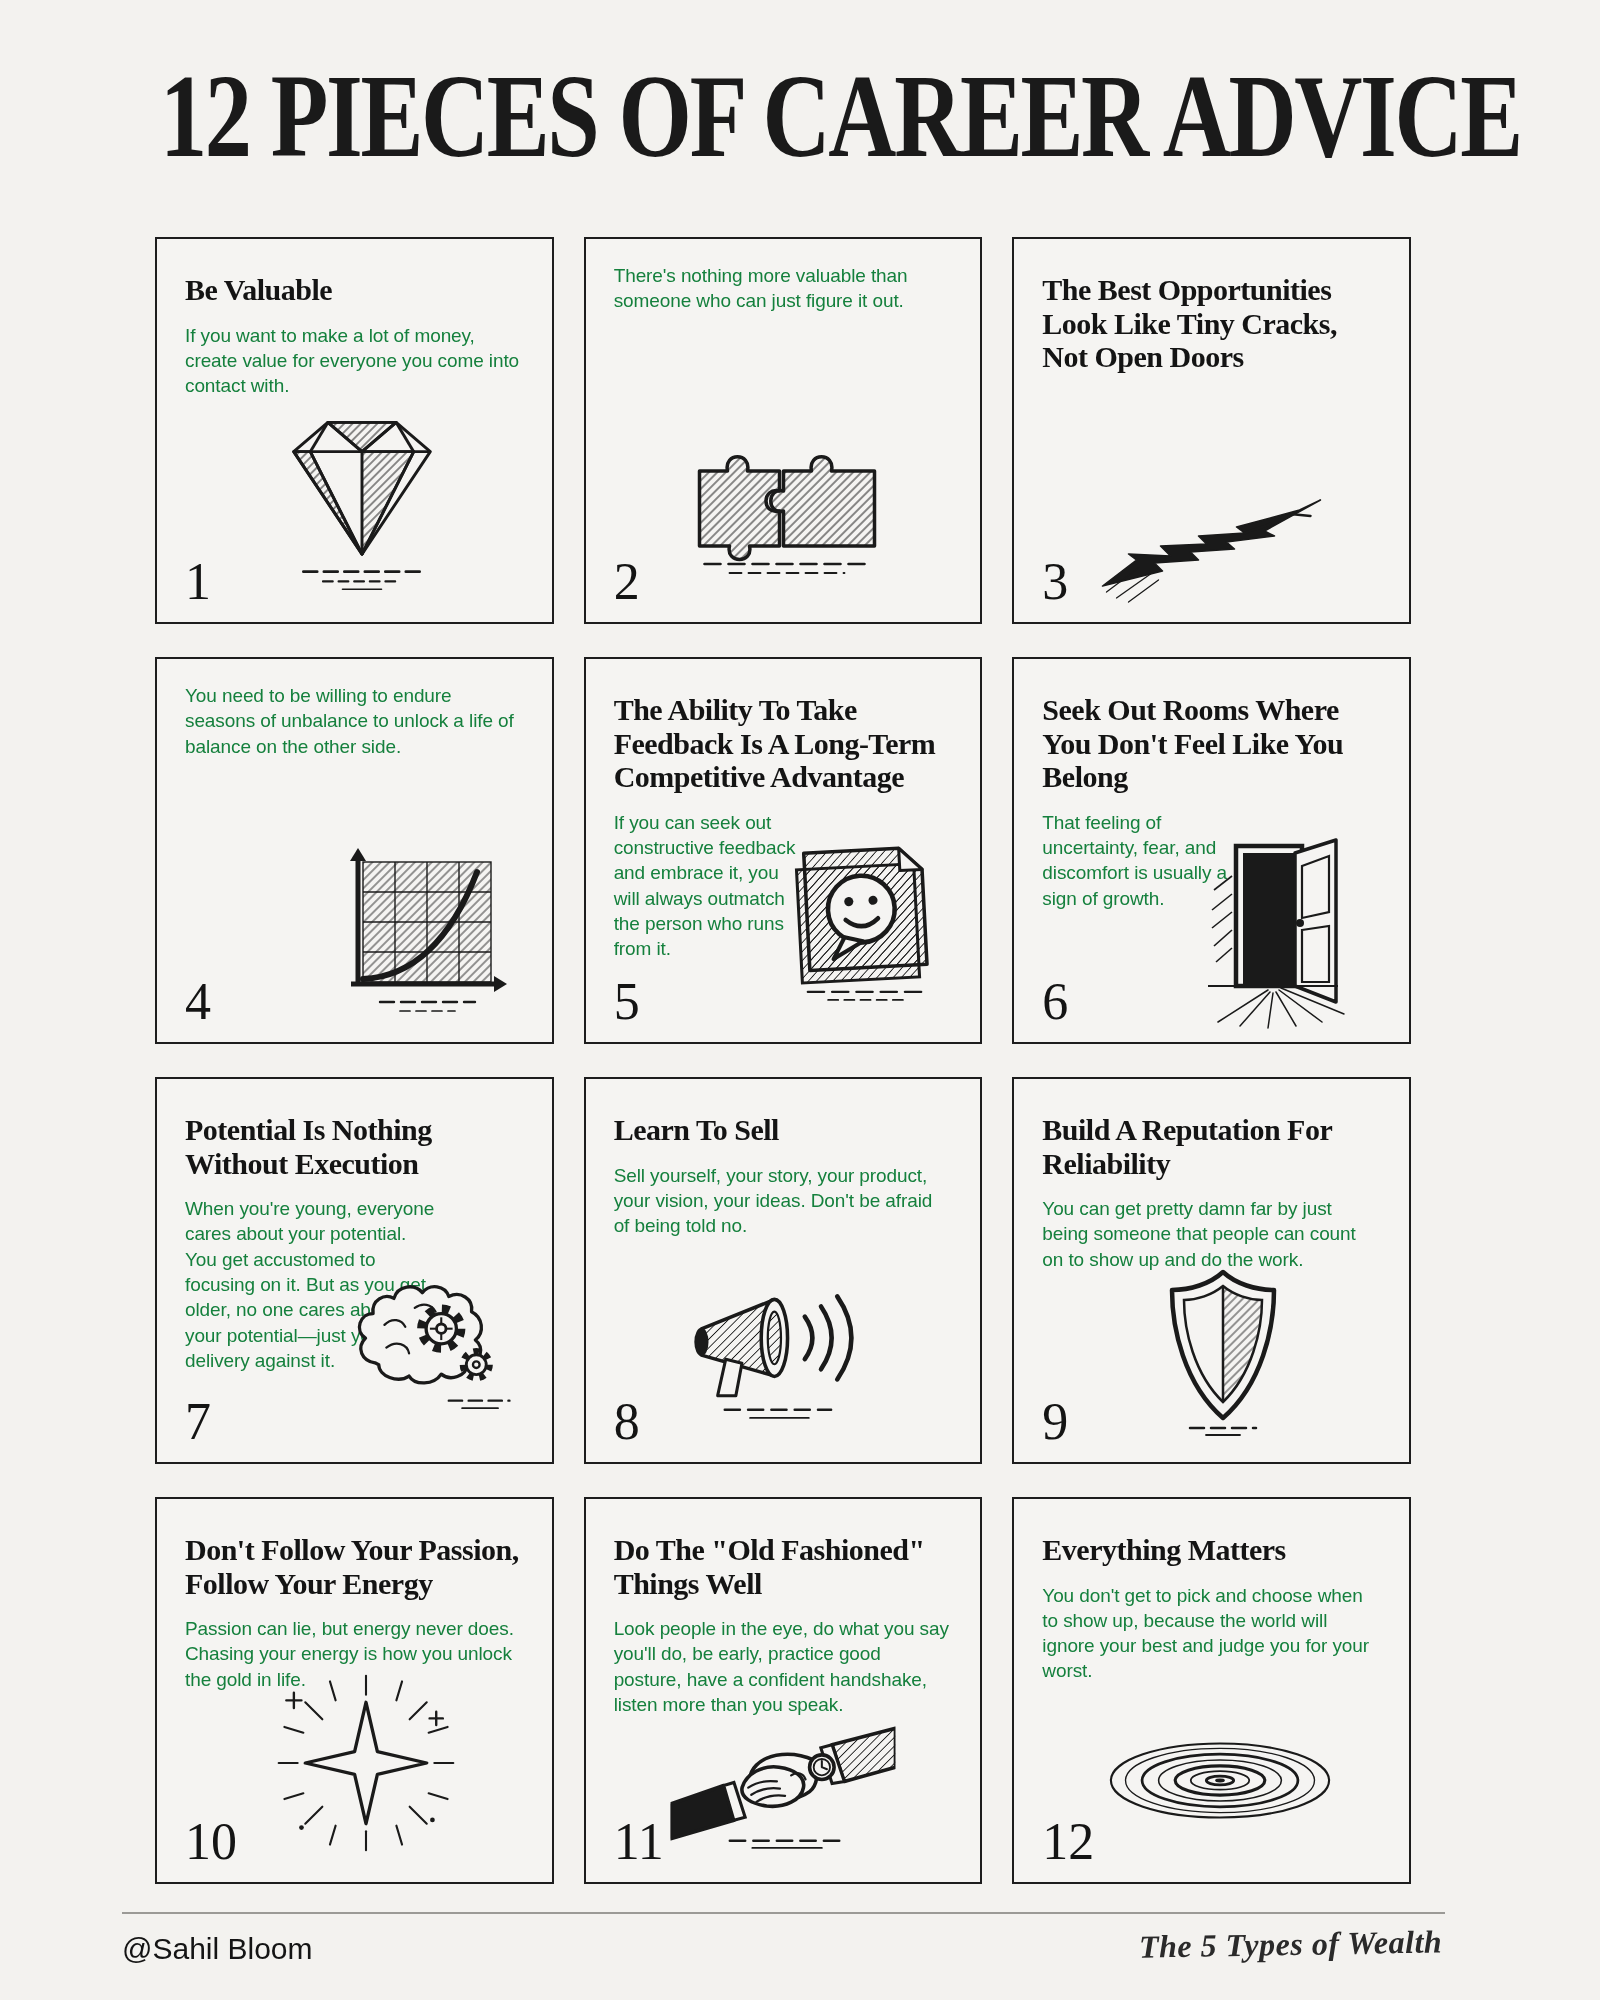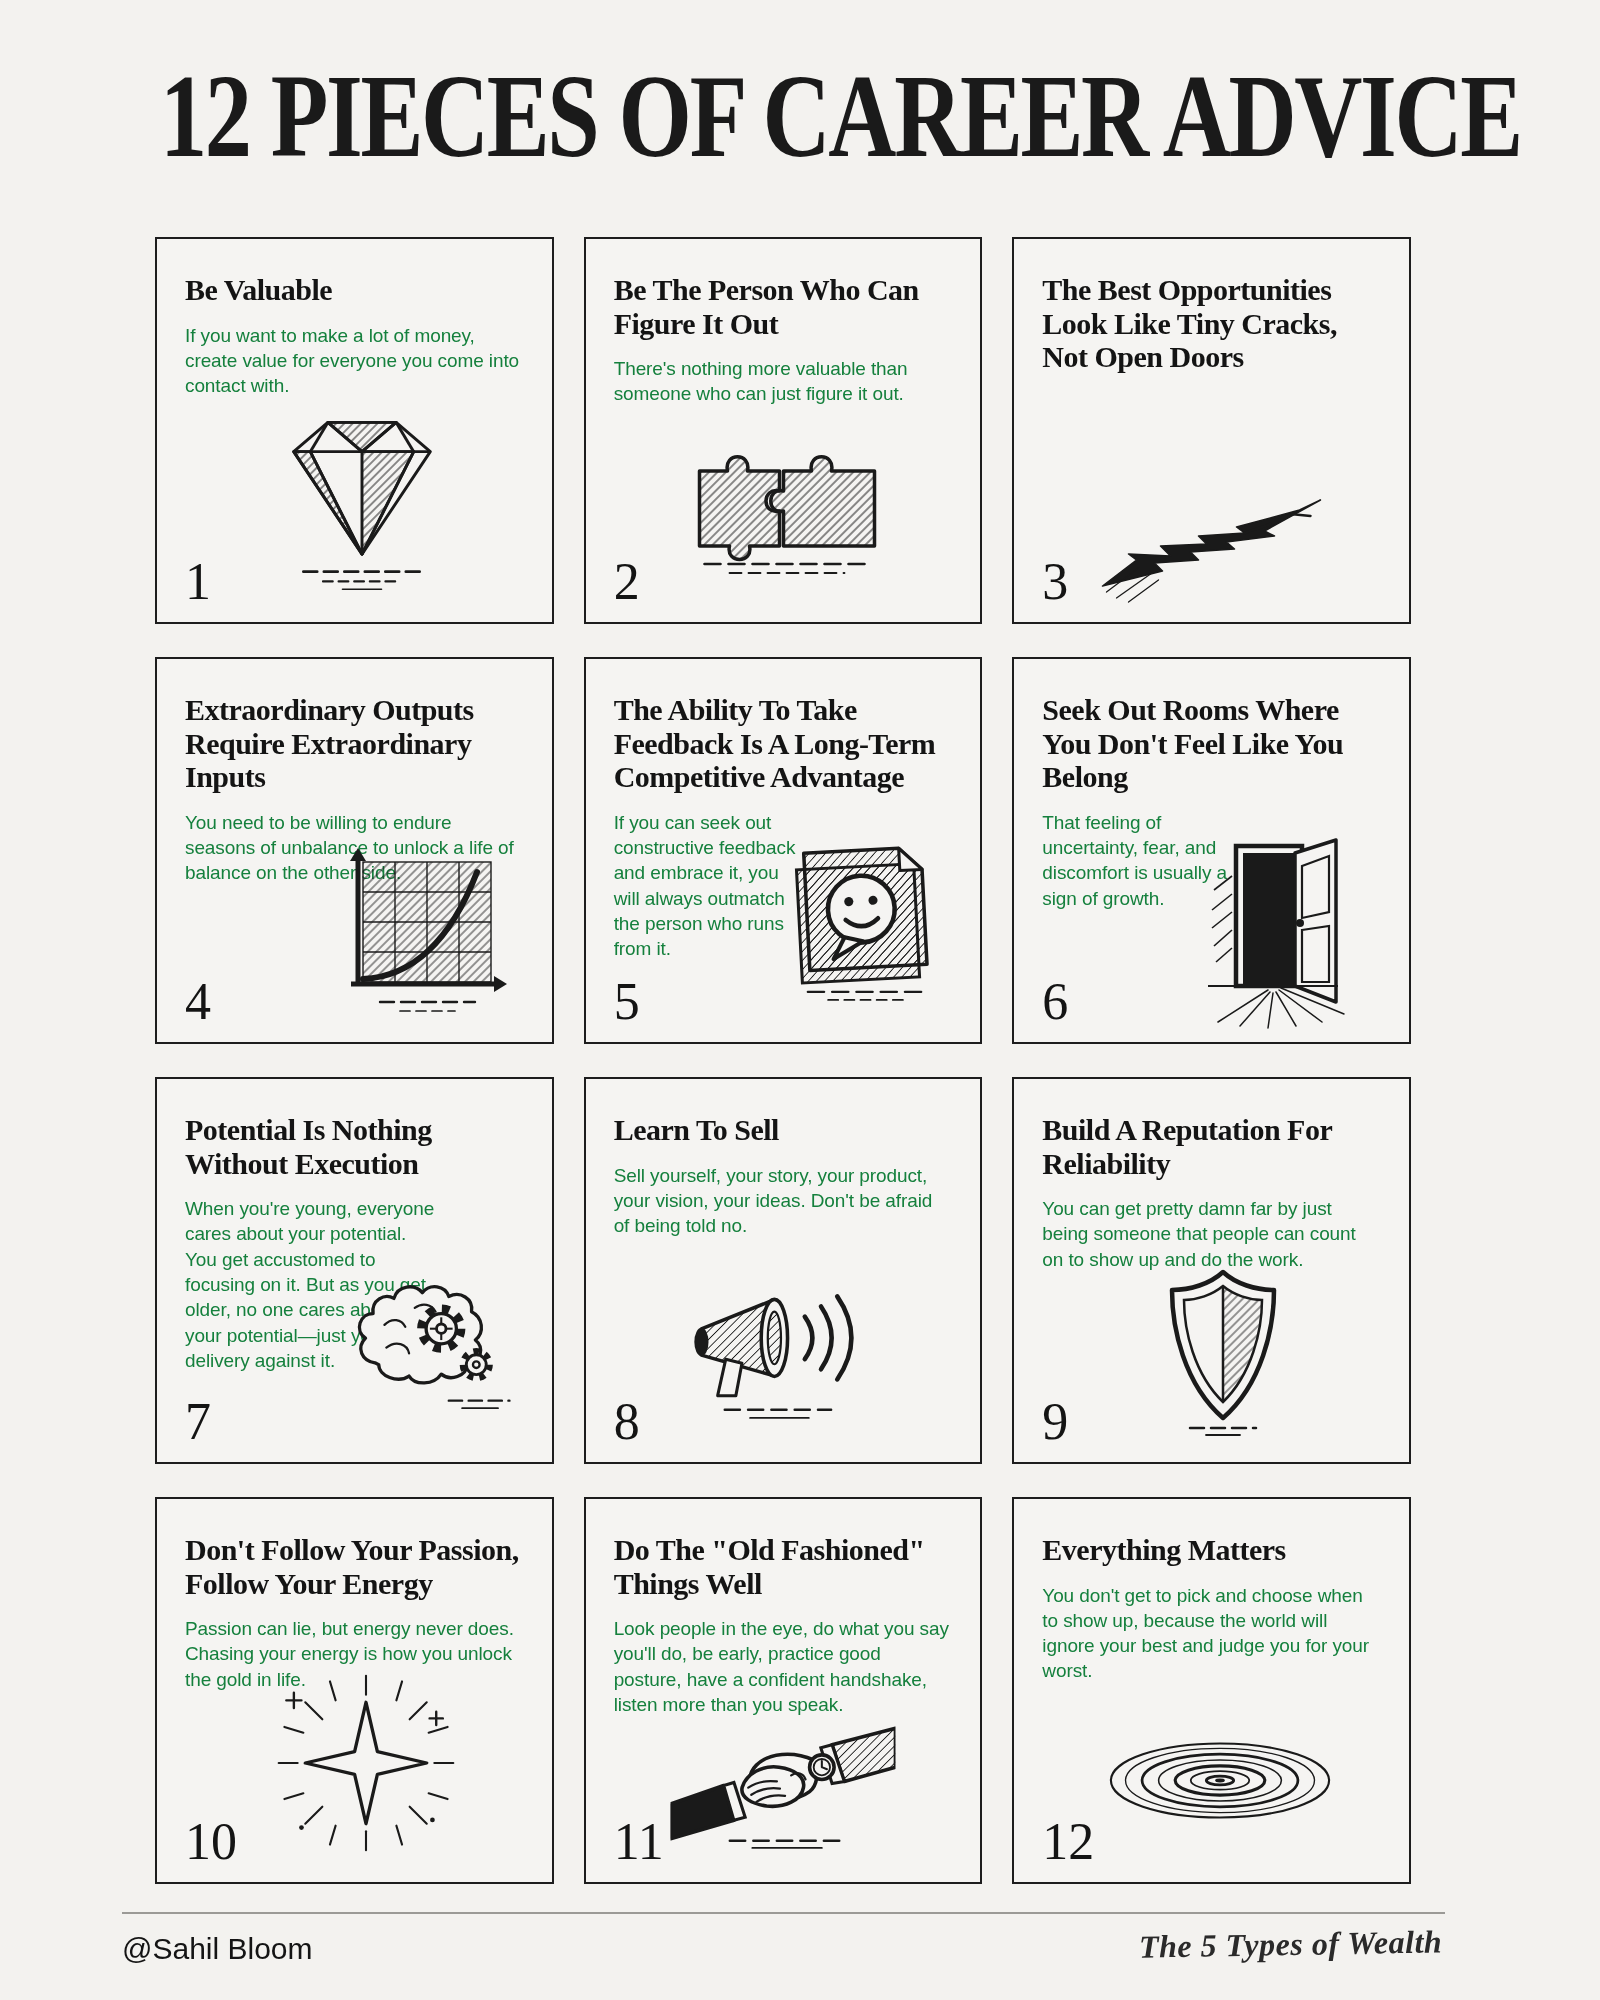--- a/index.html
+++ b/index.html
@@ -101,21 +101,20 @@
 <g stroke="#1a1a1a" stroke-linecap="round">
 <line x1="55" y1="178" x2="175" y2="178" stroke-width="3" stroke-dasharray="14 7"></line>
 <line x1="75" y1="188" x2="155" y2="188" stroke-width="2.2" stroke-dasharray="10 6"></line>
 <line x1="95" y1="196" x2="135" y2="196" stroke-width="1.6"></line>
 </g>
           </svg>
         </div>
     <div class="card-number">1</div>
   </section>
       <section class="card c2">
-    <h2 class="card-title">Be The Person Who Can Figure It Out</h2>
     <p class="card-body">There's nothing more valuable than someone who can just figure it out.</p>
     <div class="card-illustration">
           <svg viewBox="0 0 205 170" xmlns="http://www.w3.org/2000/svg">
 <defs>
               <pattern id="ht2" width="6" height="6" patternUnits="userSpaceOnUse" patternTransform="rotate(45)">
                 <line x1="3" y1="0" x2="3" y2="6" stroke="#1a1a1a" stroke-width="1"></line>
               </pattern>
             </defs>
 <g stroke="#1a1a1a" stroke-width="3.5" stroke-linejoin="round">
 <path d="M15,55 H43 C39,36 67,36 63,55 H95 V75 C77,71 77,99 95,95 V130 H65 C69,148 41,148 45,130 H15 Z" fill="url(#ht2)"></path>
@@ -138,21 +137,20 @@
 <g stroke="#1a1a1a" stroke-width="1.3" stroke-linecap="round">
 <line x1="12" y1="106" x2="44" y2="82"></line>
               <line x1="22" y1="112" x2="56" y2="88"></line>
 <line x1="34" y1="116" x2="64" y2="94"></line>
 </g>
           </svg>
         </div>
     <div class="card-number">3</div>
   </section>
       <section class="card c4">
-    <h2 class="card-title">Extraordinary Outputs Require Extraordinary Inputs</h2>
     <p class="card-body">You need to be willing to endure seasons of unbalance to unlock a life of balance on the other side.</p>
     <div class="card-illustration">
           <svg viewBox="0 0 195 178" xmlns="http://www.w3.org/2000/svg">
 <defs>
               <pattern id="ht4" width="6" height="6" patternUnits="userSpaceOnUse" patternTransform="rotate(45)">
                 <line x1="3" y1="0" x2="3" y2="6" stroke="#1a1a1a" stroke-width="0.9"></line>
               </pattern>
             </defs>
 <rect x="38" y="16" width="128" height="120" fill="url(#ht4)"></rect>
 <g stroke="#1a1a1a" stroke-width="1.4" fill="none">

